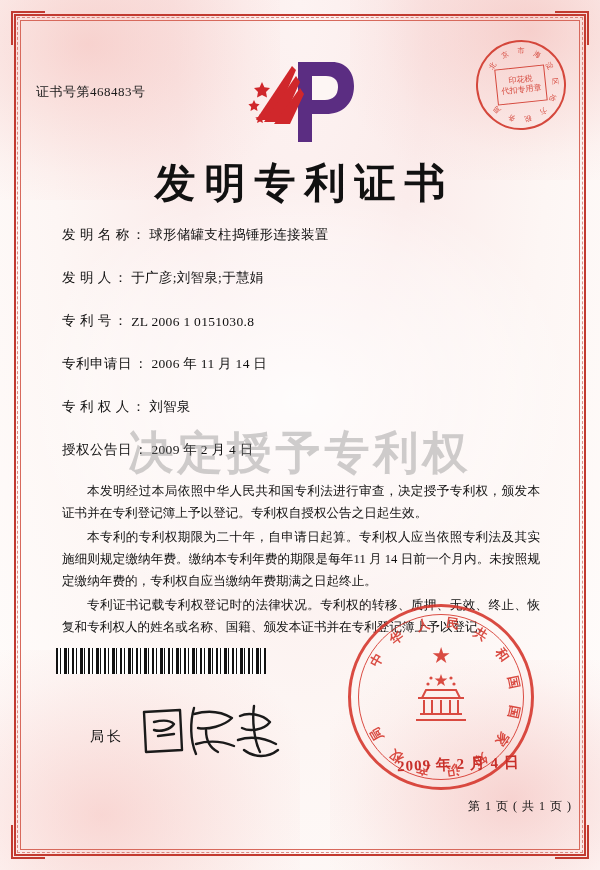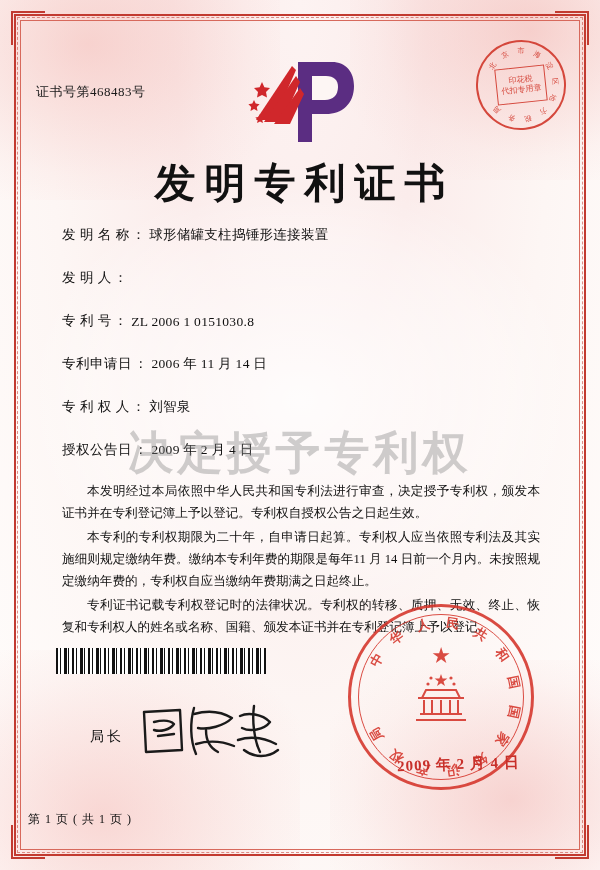--- a/index.html
+++ b/index.html
@@ -299,22 +299,22 @@
     font-size: 15px;
     font-weight: bold;
     color: #c8302a;
     letter-spacing: 1px;
     transform: rotate(-2deg);
   }
 
   .page-no {
     position: absolute;
     left: 0; right: 0;
-    bottom: 14px;
-    text-align: left;
+    bottom: 27px;
+    text-align: right;
     font-size: 12px;
     color: #111;
     letter-spacing: 1px;
   }
 </style>
 </head>
 <body>
 
 <div class="cert">
 
@@ -375,20 +375,21 @@
 
     <div class="fields">
       <div class="field-row">
         <span class="field-label">发 明 名 称</span>
         <span class="field-colon">：</span>
         <span class="field-value">球形储罐支柱捣锤形连接装置</span>
       </div>
       <div class="field-row">
         <span class="field-label">发 明 人</span>
         <span class="field-colon">：</span>
+        <span class="field-value">于广彦;刘智泉;于慧娟</span>
       </div>
       <div class="field-row">
         <span class="field-label">专 利 号</span>
         <span class="field-colon">：</span>
         <span class="field-value">ZL 2006 1 0151030.8</span>
       </div>
       <div class="field-row">
         <span class="field-label">专利申请日</span>
         <span class="field-colon">：</span>
         <span class="field-value">2006 年 11 月 14 日</span>

